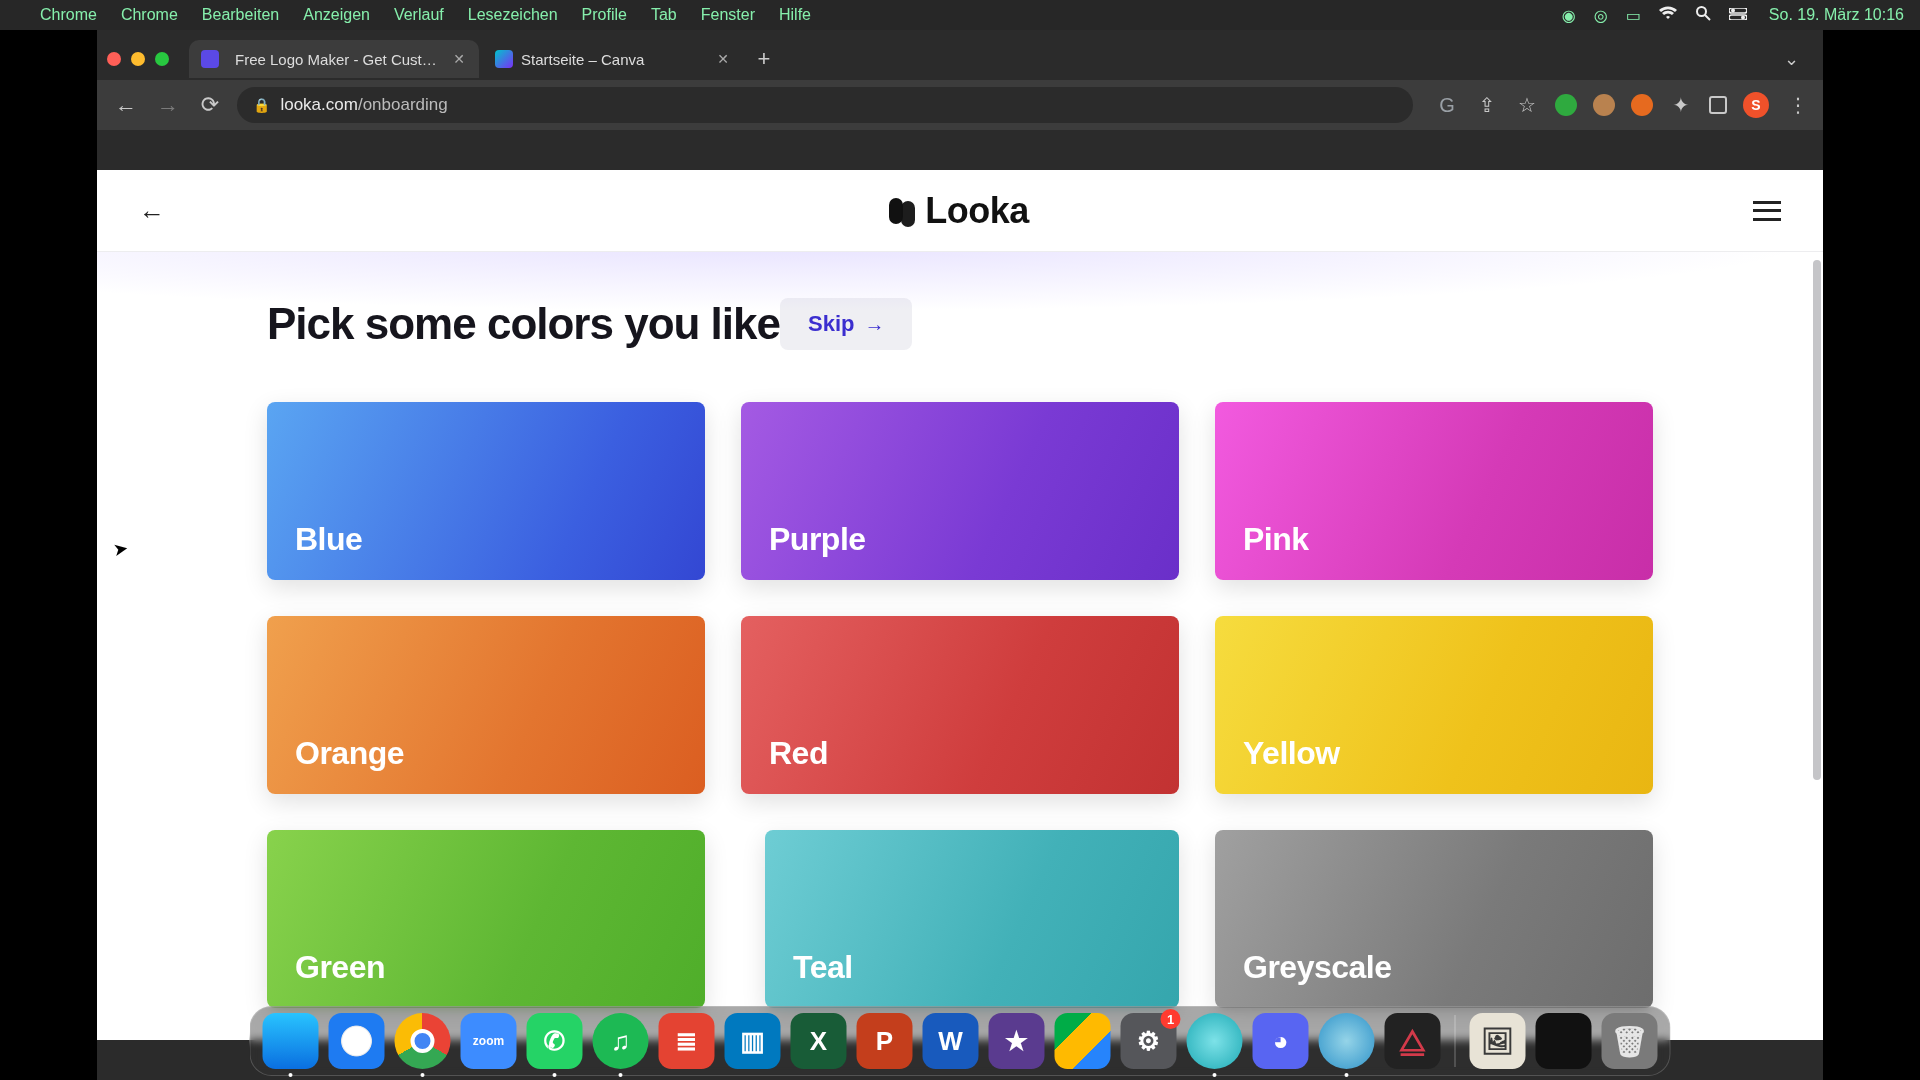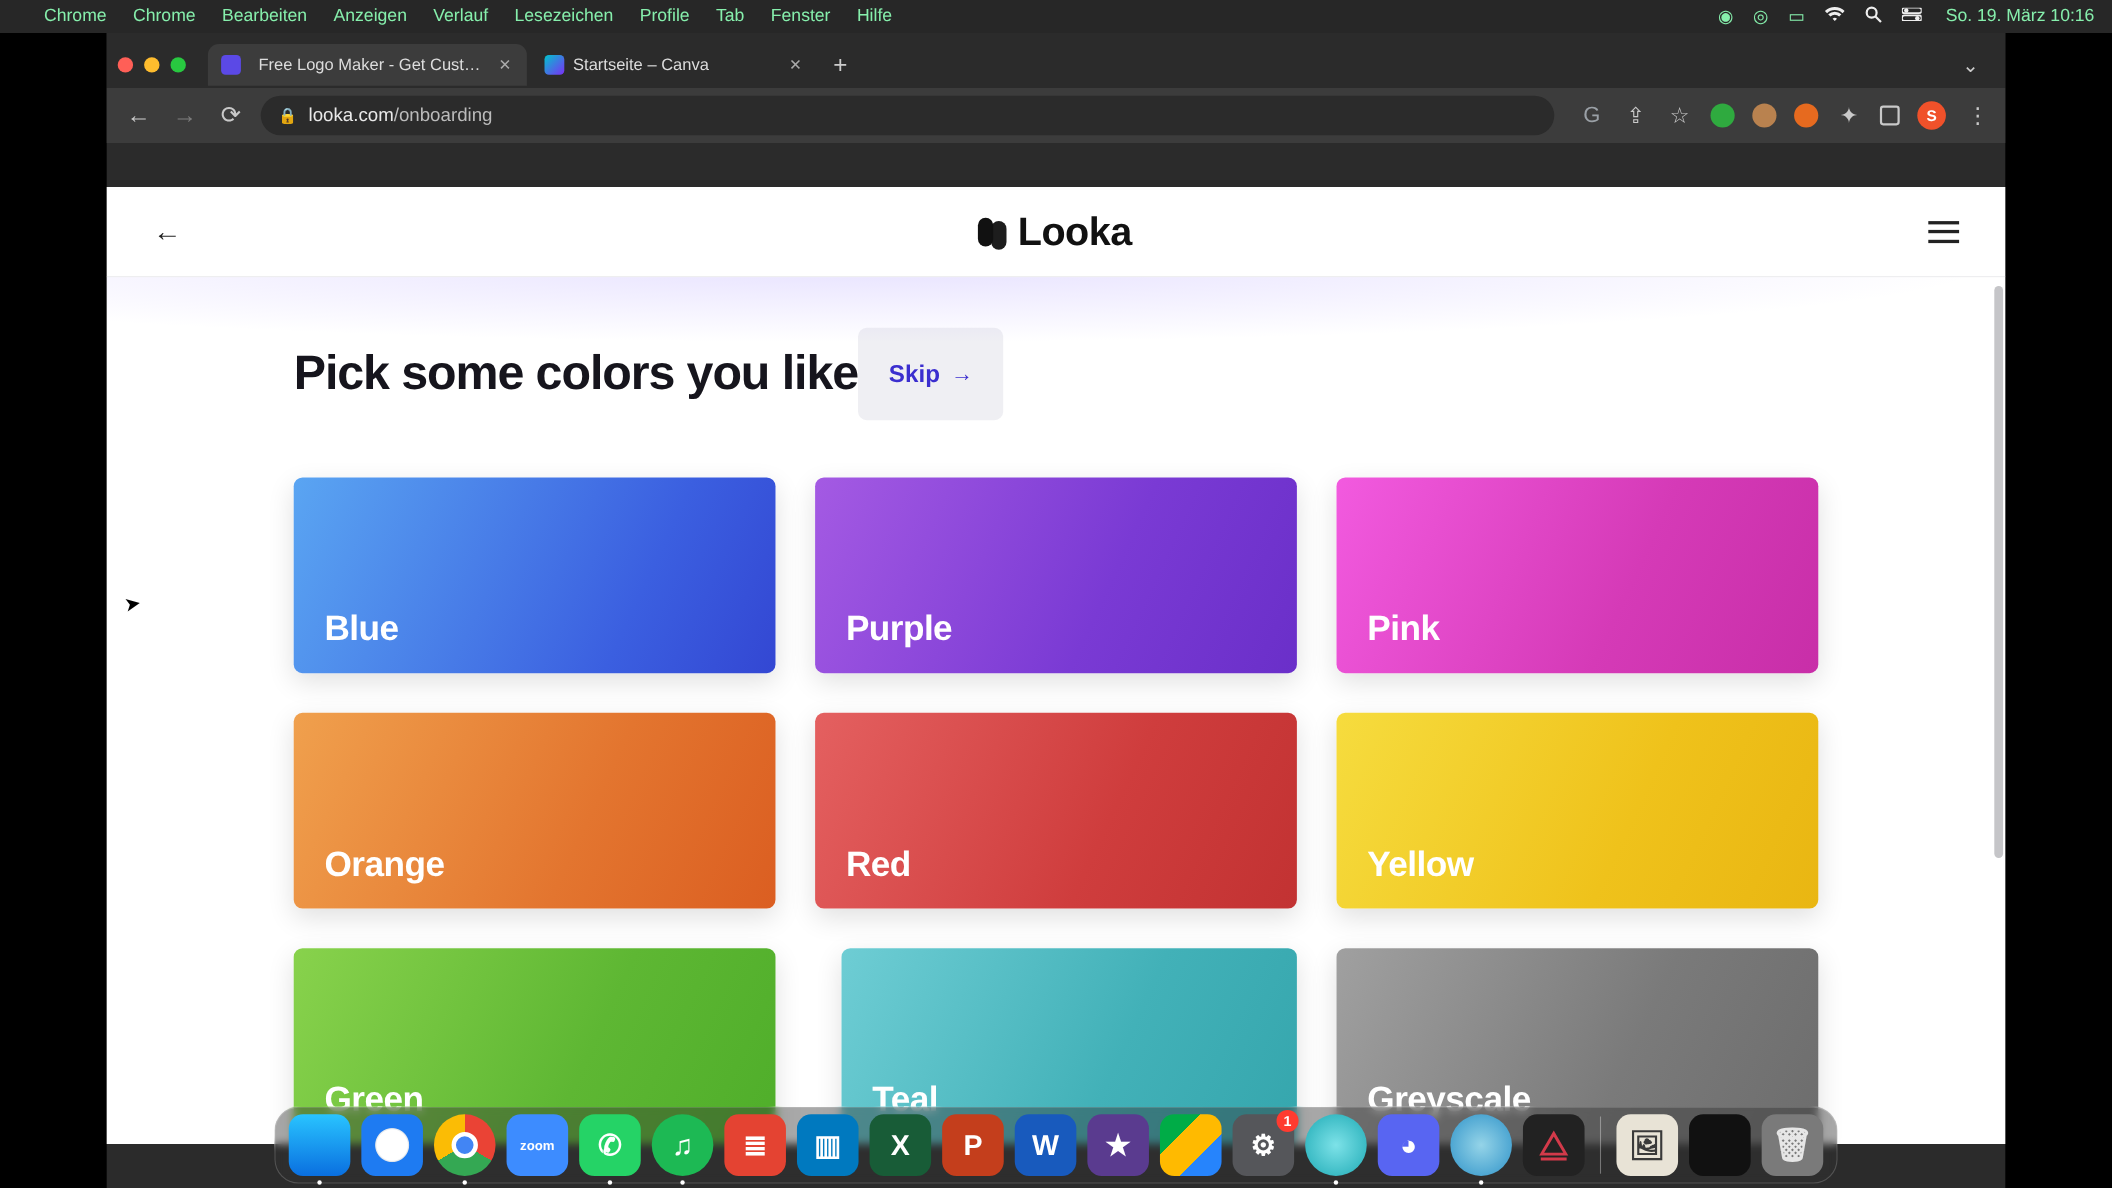--- a/index.html
+++ b/index.html
@@ -106,21 +106,21 @@
 
   
   .heading-row {
     display:flex; align-items:center; 
     padding: 46px 170px 18px 170px;
   }
   .heading-row h1 {
     font-size: 44px; font-weight: 800; color:#16151d; letter-spacing:-1px;
   }
   .skip-btn {
-    background:#efeff3; border-radius:8px; padding:29px 28px;
+    background:#efeff3; border-radius:8px; padding:13px 28px;
     display:flex; align-items:center; gap:10px;
     color:#3b2ecf; font-weight:700; font-size:22px;
   }
   .skip-btn .arrow { font-size:20px; }
 
   
   .color-grid {
     padding: 34px 170px 0 170px;
     display:grid; grid-template-columns: repeat(3, 1fr); gap: 36px 36px;
   }

